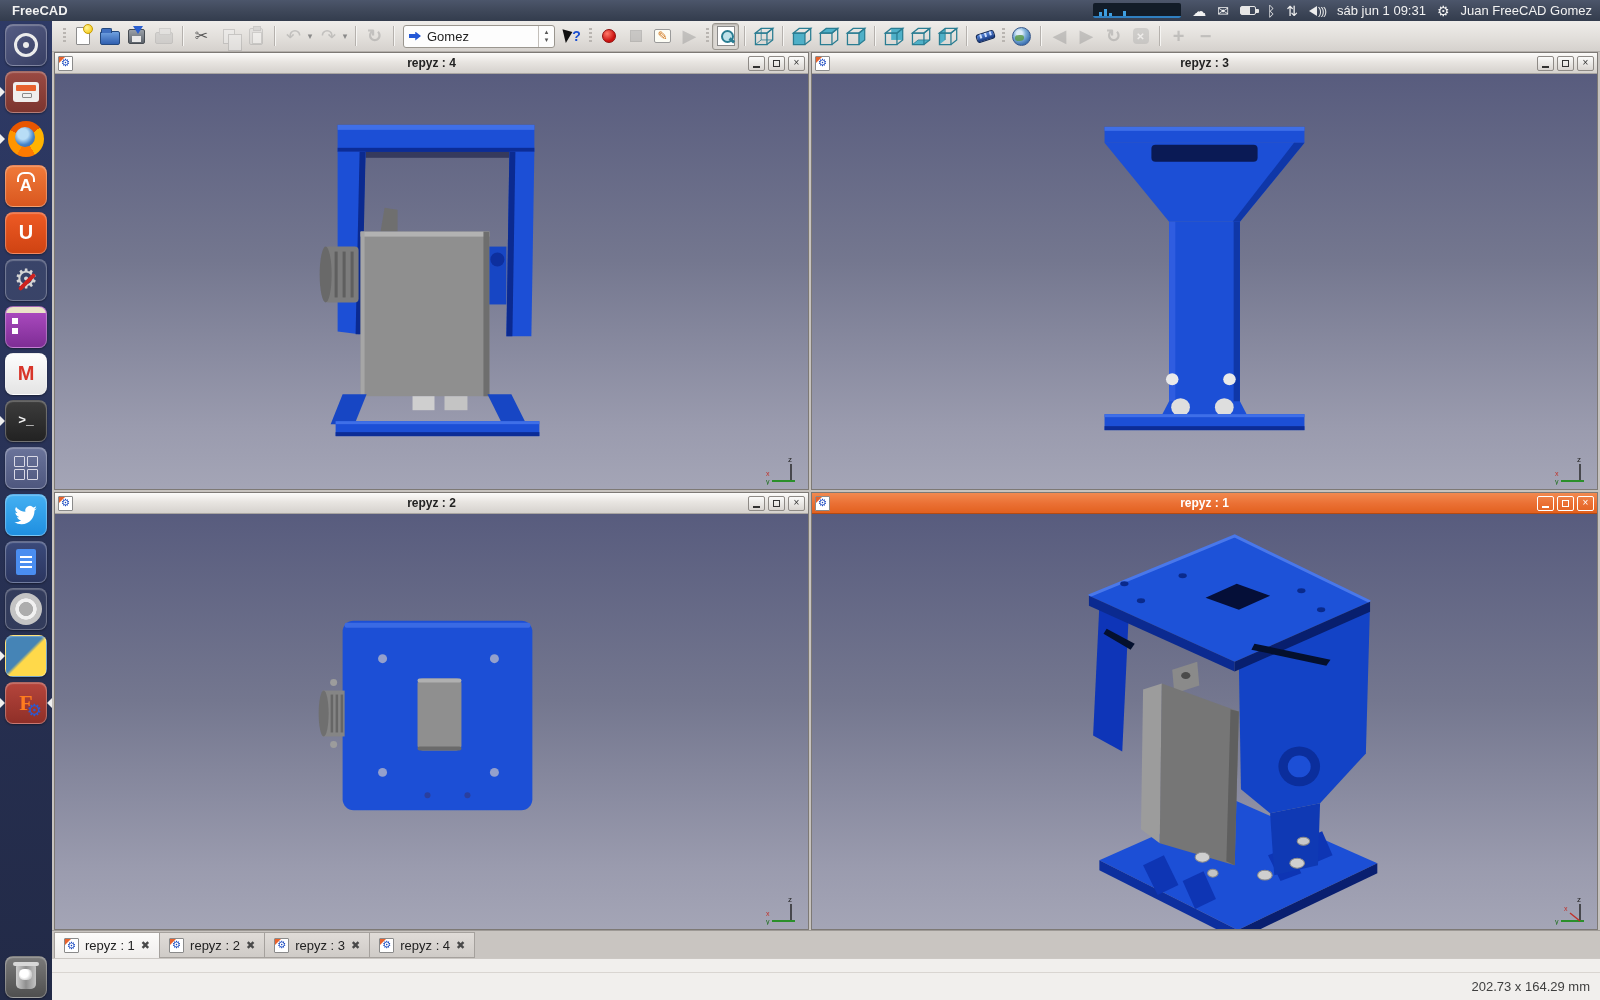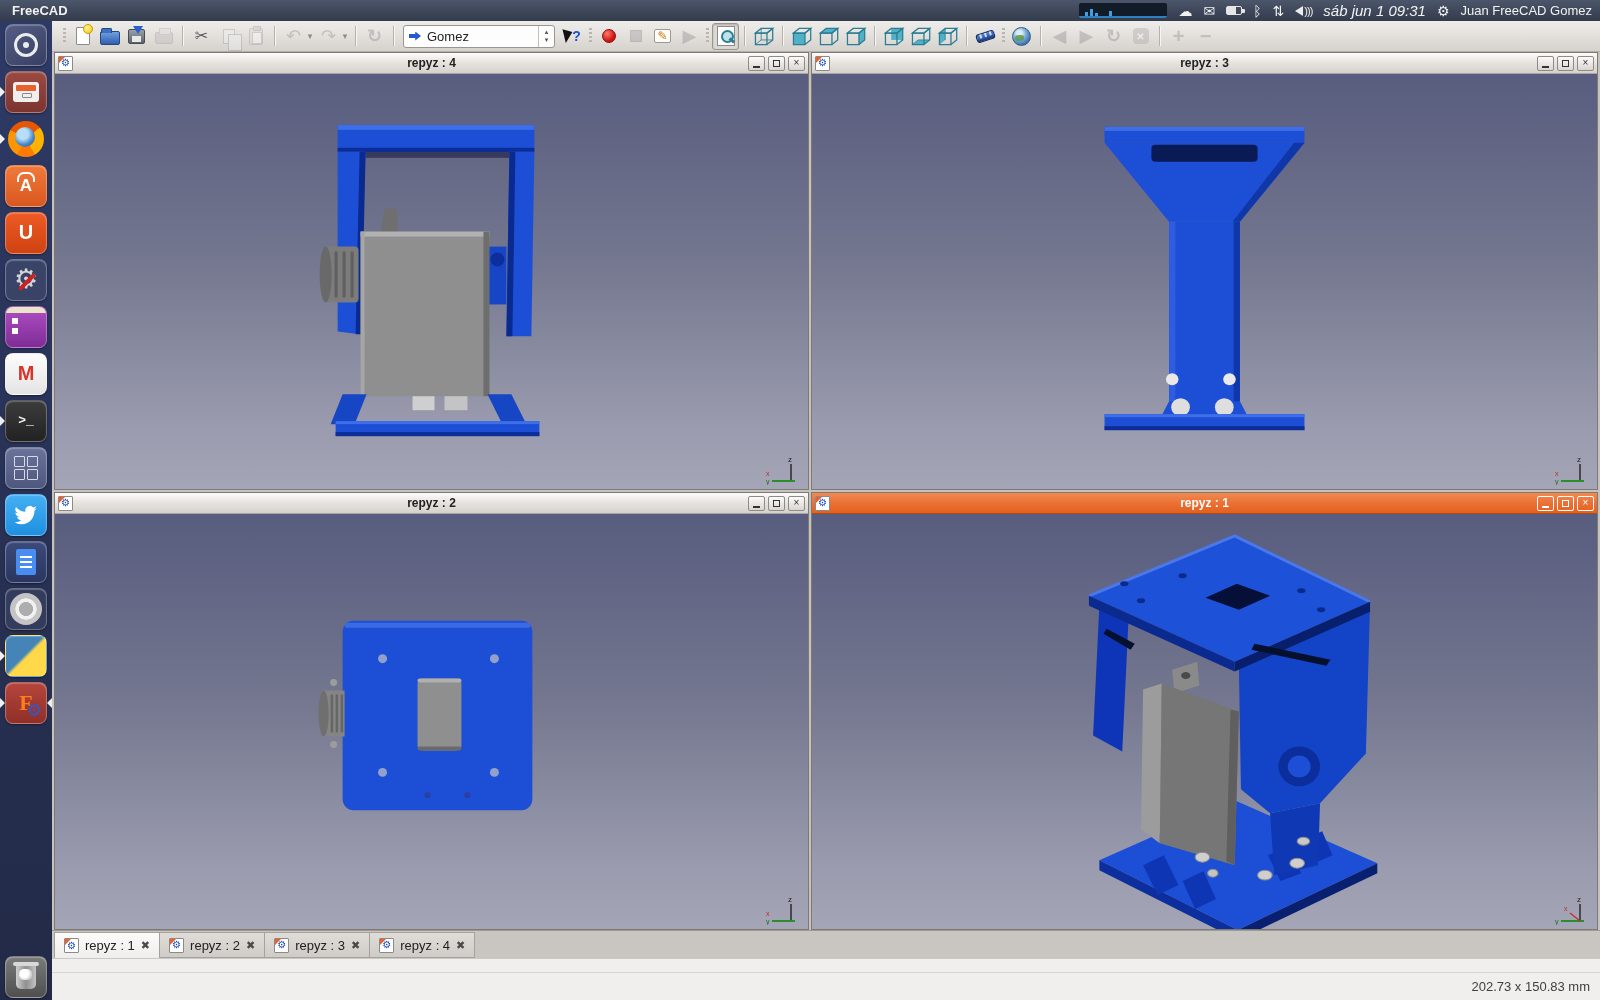--- a/index.html
+++ b/index.html
@@ -20,21 +20,21 @@
   .netgraph u { position:absolute; left:0; right:0; bottom:0; height:2px; background:#2f7fc0; }
   .trayglyph { font-size:14px; line-height:1; }
   .batt { width:16px; height:9px; border:1px solid #e6e6e6; border-radius:2px; position:relative;
     background:linear-gradient(90deg,#e6e6e6 0 65%, transparent 65%); }
   .batt::after { content:""; position:absolute; right:-4px; top:1.5px; width:3px; height:4px;
     background:#e6e6e6; border-radius:0 1px 1px 0; }
   .spk { display:flex; align-items:center; gap:1px; }
   .spk b { width:0; height:0; border-right:8px solid #ececec;
     border-top:5px solid transparent; border-bottom:5px solid transparent; }
   .spk s { text-decoration:none; font-size:11px; color:#ececec; letter-spacing:-1px; }
-  .clock { font-size:15px;font-style:italic; }
+  .clock { font-size:13px; }
 
   
   .launcher { position:absolute; left:0; top:21px; width:52px; height:979px;
     background:linear-gradient(180deg,#2e3a66 0%,#273052 60%,#222a47 100%);
     display:flex; flex-direction:column; z-index:20; }
   .lrow { position:relative; width:52px; height:47px; flex:0 0 auto;
     display:flex; align-items:center; justify-content:center; }
   .tile { width:42px; height:42px; border-radius:8px; border:1px solid rgba(255,255,255,.28);
     box-shadow:inset 0 1px 1px rgba(255,255,255,.25), 0 1px 2px rgba(0,0,0,.4);
     display:flex; align-items:center; justify-content:center; position:relative; overflow:hidden; }
@@ -741,15 +741,15 @@
         <s>⚙</s>
       </span>
     <span>repyz : 4</span>
     <span class="tabclose">✖</span>
   </span>
 </div>
 
 <div class="statusbar">
   <div class="strip"></div>
   <div class="srow">
-    <span>202.73 x 150.83 mm</span>
+    <span>202.73 x 164.29 mm</span>
   </div>
 </div>
 
 </body></html>

